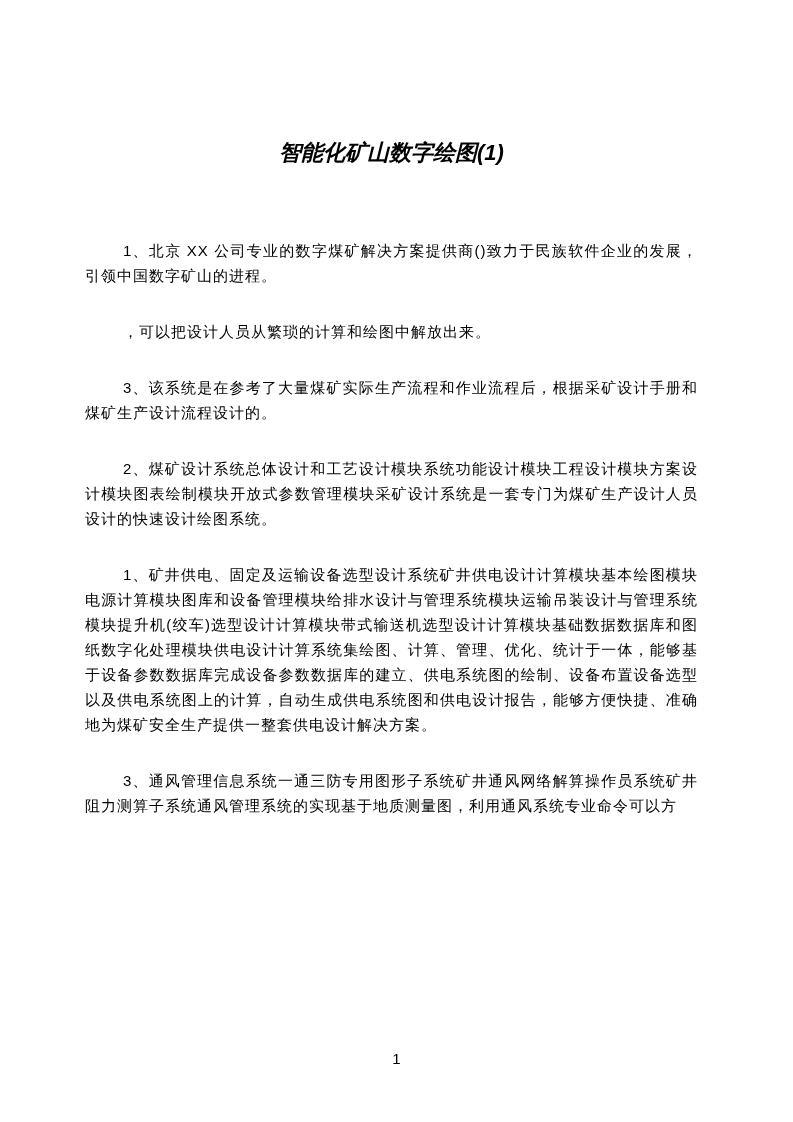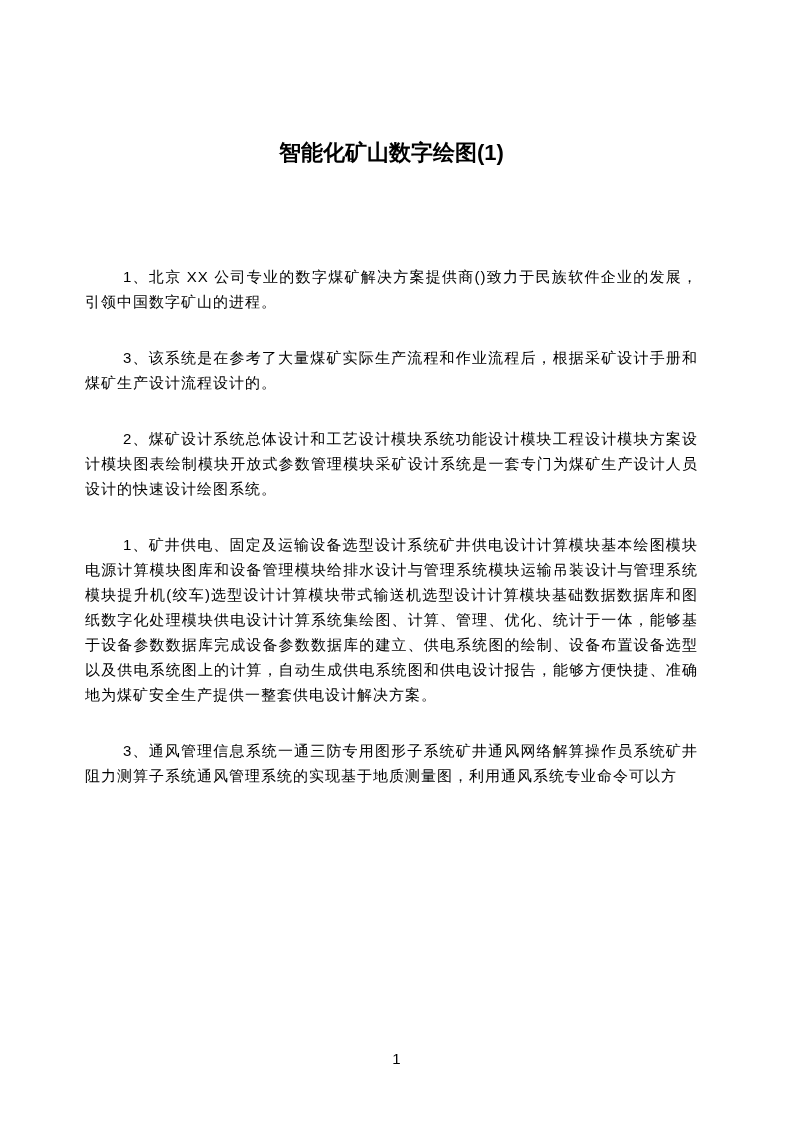--- a/index.html
+++ b/index.html
@@ -22,51 +22,53 @@
     top: 0;
     width: 613px;
   }
   .doc-title {
     margin: 140px 0 0 0;
     font-size: 22px;
     line-height: 26px;
     font-weight: 700;
     text-align: center;
     white-space: nowrap;
+    font-style: italic;
   }
   p.para {
     margin: 0 0 31px 0;
     font-size: 15px;
     line-height: 25px;
     letter-spacing: 1px;
     text-align: justify;
     text-indent: 38px;
     word-break: break-all;
   }
   .content p.para:first-of-type {
-    margin-top: 98px;
+    margin-top: 72px;
   }
   .page-number {
     position: absolute;
     top: 1048px;
     left: 0;
     width: 100%;
     text-align: center;
     font-size: 15px;
     line-height: 22px;
   }
 </style>
 </head>
 <body>
 
 <div class="page">
   <div class="content">
     <h1 class="doc-title">智能化矿山数字绘图(1)</h1>
 
     <p class="para">1、北京 XX 公司专业的数字煤矿解决方案提供商()致力于民族软件企业的发展，引领中国数字矿山的进程。</p>
+    <p class="para">，可以把设计人员从繁琐的计算和绘图中解放出来。</p>
     <p class="para">3、该系统是在参考了大量煤矿实际生产流程和作业流程后，根据采矿设计手册和煤矿生产设计流程设计的。</p>
     <p class="para">2、煤矿设计系统总体设计和工艺设计模块系统功能设计模块工程设计模块方案设计模块图表绘制模块开放式参数管理模块采矿设计系统是一套专门为煤矿生产设计人员设计的快速设计绘图系统。</p>
     <p class="para">1、矿井供电、固定及运输设备选型设计系统矿井供电设计计算模块基本绘图模块电源计算模块图库和设备管理模块给排水设计与管理系统模块运输吊装设计与管理系统模块提升机(绞车)选型设计计算模块带式输送机选型设计计算模块基础数据数据库和图纸数字化处理模块供电设计计算系统集绘图、计算、管理、优化、统计于一体，能够基于设备参数数据库完成设备参数数据库的建立、供电系统图的绘制、设备布置设备选型以及供电系统图上的计算，自动生成供电系统图和供电设计报告，能够方便快捷、准确地为煤矿安全生产提供一整套供电设计解决方案。</p>
     <p class="para">3、通风管理信息系统一通三防专用图形子系统矿井通风网络解算操作员系统矿井阻力测算子系统通风管理系统的实现基于地质测量图，利用通风系统专业命令可以方</p>
   </div>
 
   <div class="page-number">1</div>
 </div>
 
 </body></html>

